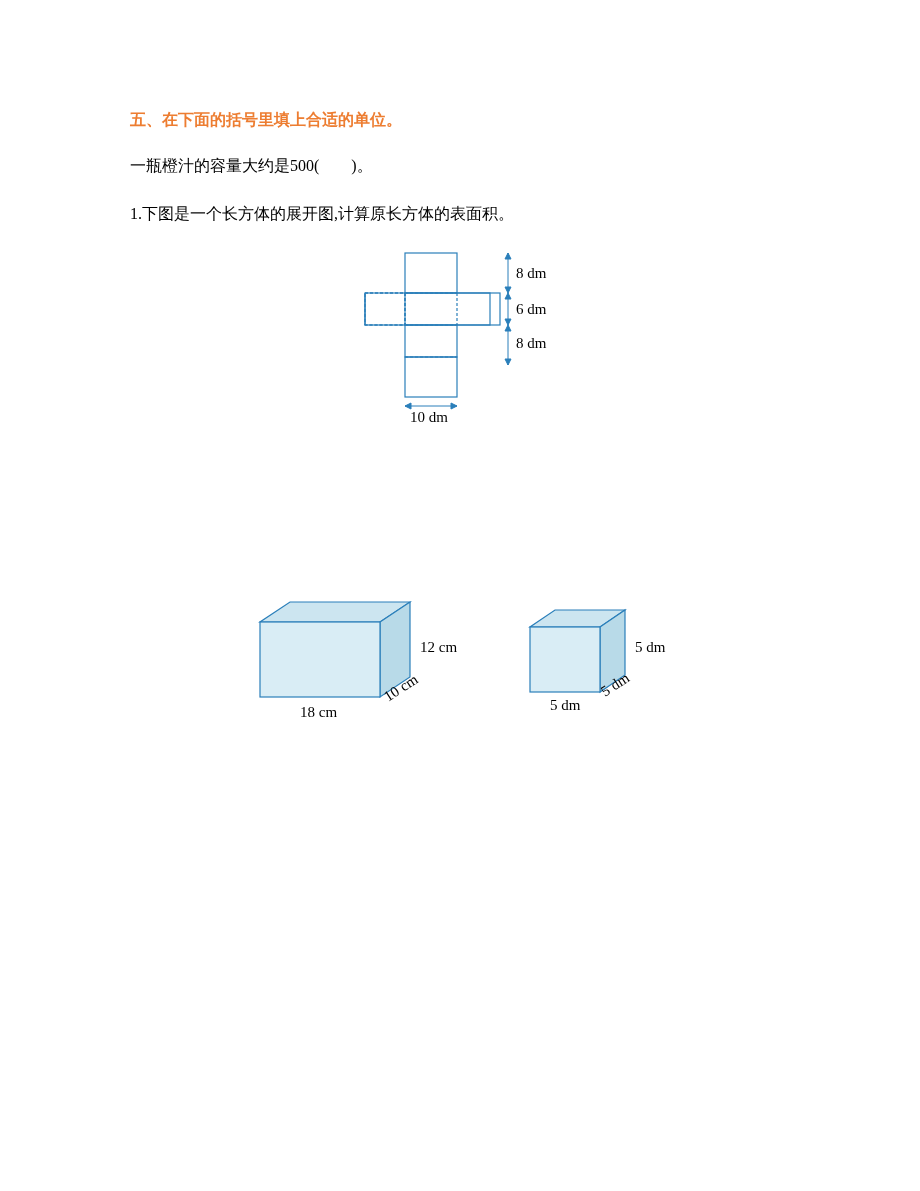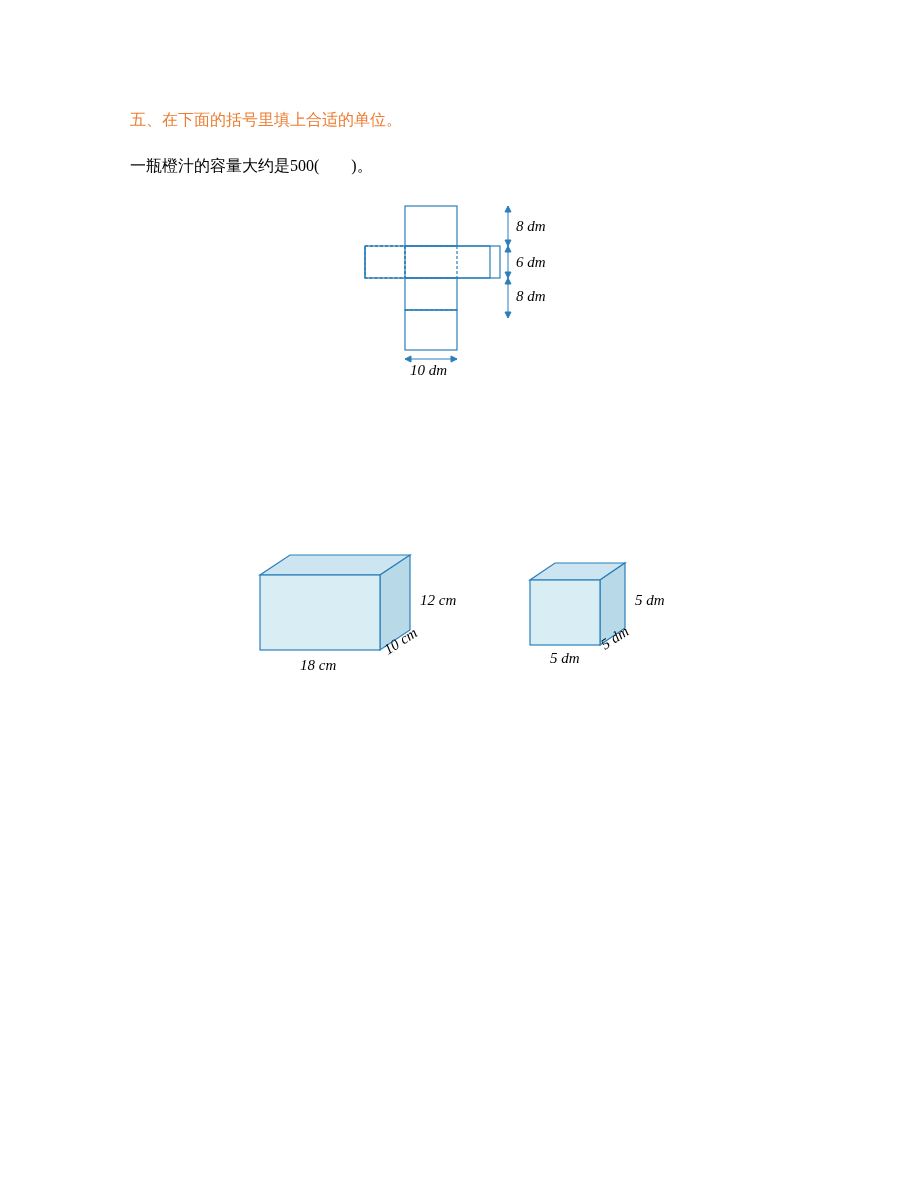--- a/index.html
+++ b/index.html
@@ -12,30 +12,30 @@
     width: 920px;
   }
   .page {
     padding: 110px 130px 50px 130px;
     box-sizing: border-box;
     width: 920px;
   }
   .heading {
     color: #ed7d31;
     margin-bottom: 22px;
+    font-weight: bold;
   }
   .line {
     margin-bottom: 22px;
     line-height: 1.6;
     margin-top: 20px;
   }
   .figure-container {
     text-align: center;
     margin: 10px 0 60px 0;
-    font-style: italic;
   }
   .spacer-large {
     height: 80px;
   }
   .spacer-xlarge {
     height: 200px;
   }
   svg text {
     font-family: "Times New Roman", serif;
     font-size: 15px;
@@ -44,20 +44,21 @@
 </head>
 <body>
 
 <div class="page">
 
   <div class="heading">五、在下面的括号里填上合适的单位。</div>
 
   <div class="line">一瓶橙汁的容量大约是500(　　)。</div>
 
 
+  <div class="line">1.下图是一个长方体的展开图,计算原长方体的表面积。</div>
 
   <div class="figure-container">
     <svg width="260" height="180" viewBox="0 0 260 180">
 
       <g stroke="#2a7fba" stroke-width="1.2" fill="none">
 
         <rect x="75" y="5" width="52" height="40"></rect>
 
         <rect x="35" y="45" width="40" height="32" stroke-dasharray="3,2"></rect>
 

